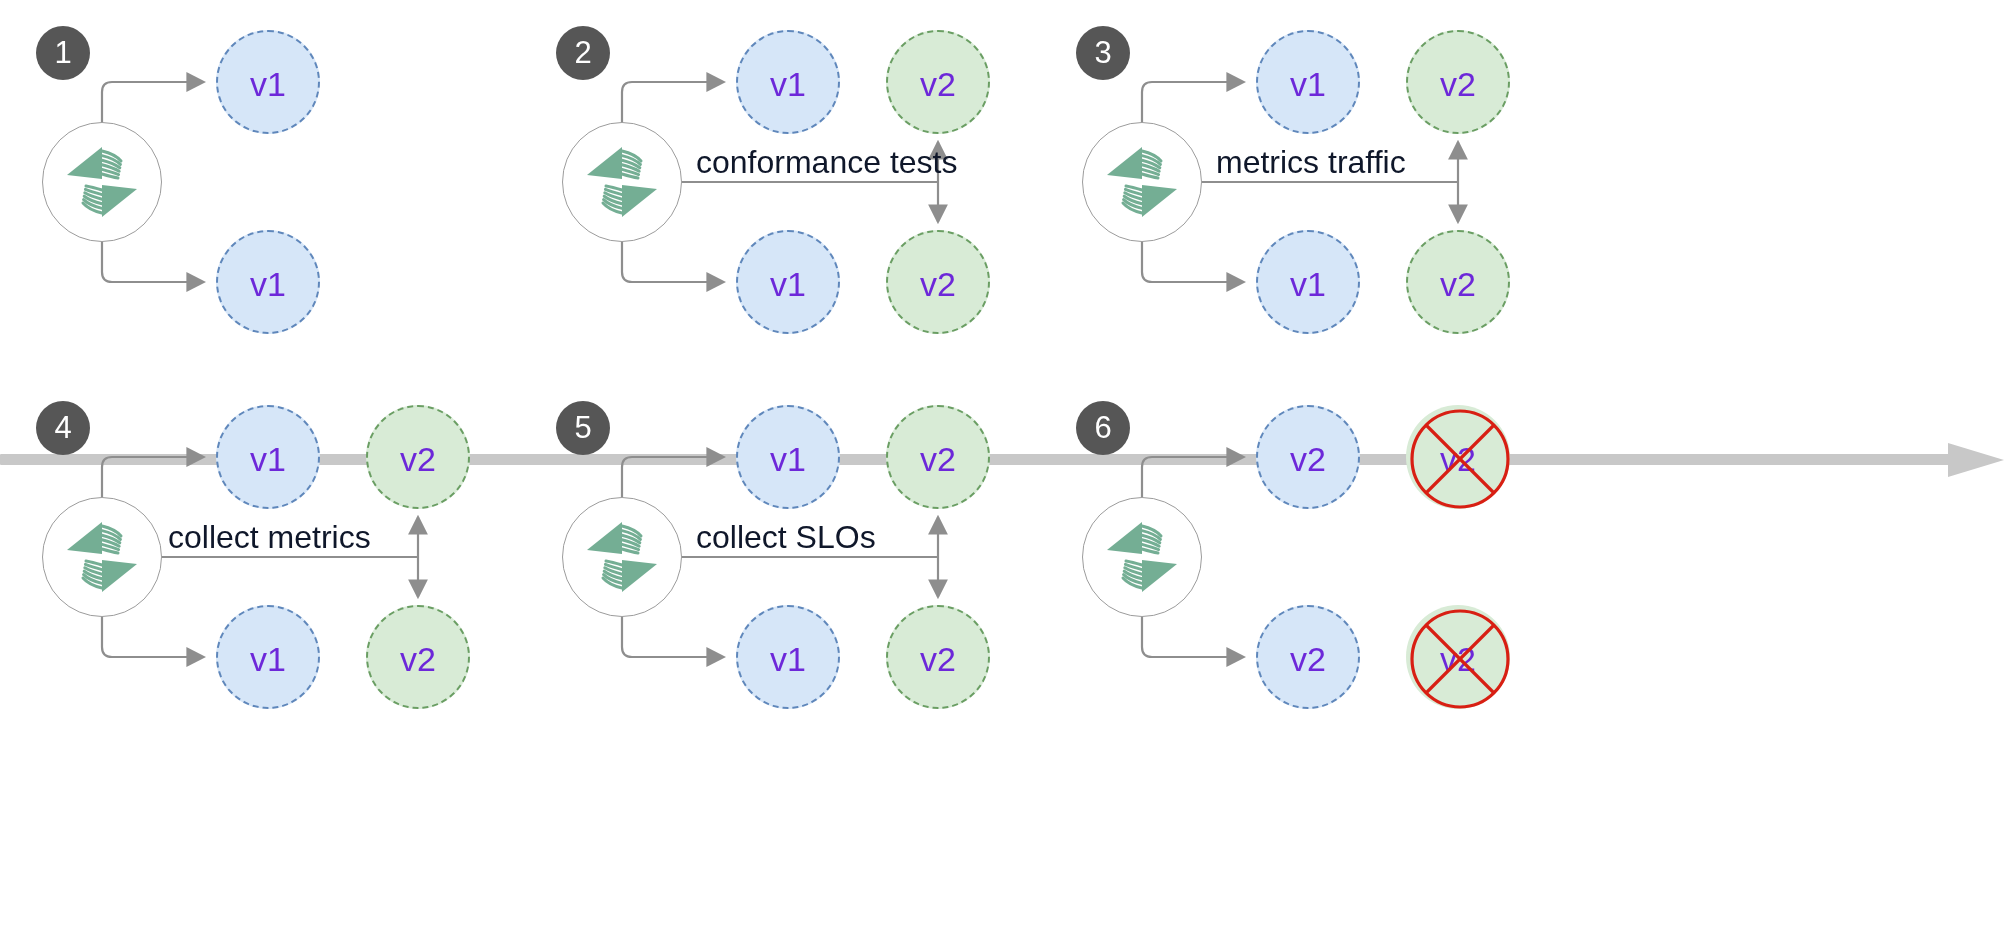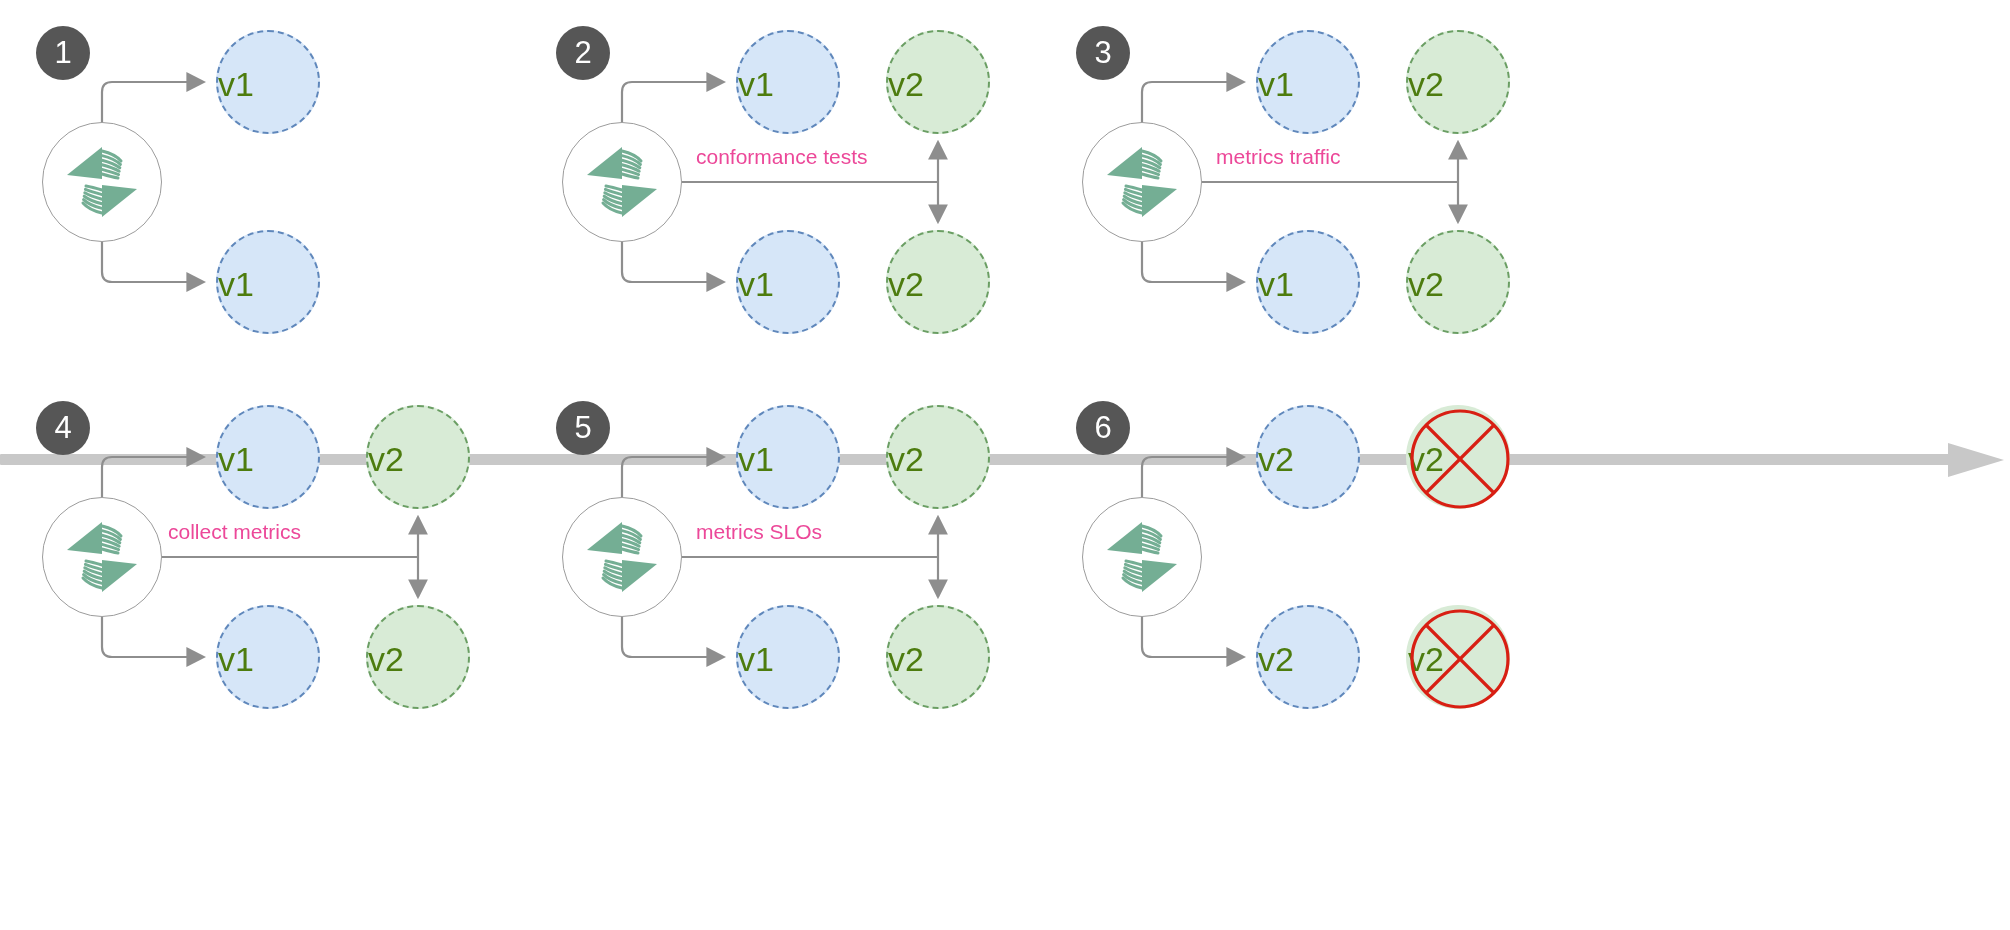--- a/index.html
+++ b/index.html
@@ -54,23 +54,23 @@
     background:#ffffff;
     border:1.6px solid #9c9c9c;
     box-sizing:border-box;
   }
   .gateway svg{position:absolute;left:50%;top:50%;transform:translate(-50%,-50%);}
 
   
   .vcircle{
     position:absolute;width:104px;height:104px;border-radius:50%;
     box-sizing:border-box;
-    text-align:left;
+    text-align:center;
     font-size:34px;
-    color:#4d7c0f;
+    color:#6d28d9;
     line-height:104px;
   }
   .vcircle.blue{background:#d6e6f8;border:2.5px dashed #5f87bb;}
   .vcircle.green{background:#d8ebd6;border:2.5px dashed #6a9e63;}
 
   .vc-top{top:30px;}
   .vc-bot{top:230px;}
   .col-a{left:216px;}
   .col-b{left:366px;}
 
@@ -83,21 +83,21 @@
     position:absolute;left:0;top:0;width:104px;height:104px;
     pointer-events:none;
   }
 
   
   .wires{position:absolute;left:0;top:0;width:510px;height:420px;overflow:visible;}
 
   
   .edge-label{
     position:absolute;
-    font-size:21px;color:#ec4899;
+    font-size:32px;color:#0f172a;
     white-space:nowrap;
     line-height:1;
   }
 </style>
 </head>
 <body>
 
 <div id="stage">
 
   <div class="timeline">
@@ -291,21 +291,21 @@
           <path d="M43 35.0 Q 53.0 38.0 59.0 39.0" stroke="#74ae94" stroke-width="3" fill="none" stroke-linecap="round"></path>
           <path d="M43 78 L43 46 L78 50 Z" fill="#74ae94"></path>
           <path d="M43 74.0 Q 30.0 71.0 24.0 64.0" stroke="#74ae94" stroke-width="3" fill="none" stroke-linecap="round"></path>
           <path d="M43 69.4 Q 30.6 66.4 24.6 60.6" stroke="#74ae94" stroke-width="3" fill="none" stroke-linecap="round"></path>
           <path d="M43 64.8 Q 31.2 61.8 25.2 57.2" stroke="#74ae94" stroke-width="3" fill="none" stroke-linecap="round"></path>
           <path d="M43 60.2 Q 31.8 57.2 25.8 53.8" stroke="#74ae94" stroke-width="3" fill="none" stroke-linecap="round"></path>
           <path d="M43 55.6 Q 32.4 52.6 26.4 50.4" stroke="#74ae94" stroke-width="3" fill="none" stroke-linecap="round"></path>
           <path d="M43 51.0 Q 33.0 48.0 27.0 47.0" stroke="#74ae94" stroke-width="3" fill="none" stroke-linecap="round"></path>
         </svg>
       </div>
-      <div class="edge-label" style="left: 176px; top: 146px;">metrics SLOs</div>
+      <div class="edge-label" style="left: 176px; top: 146px;">collect SLOs</div>
       <div class="vcircle blue vc-top col-a"><span>v1</span></div>
       <div class="vcircle green vc-top col-b"><span>v2</span></div>
       <div class="vcircle blue vc-bot col-a"><span>v1</span></div>
       <div class="vcircle green vc-bot col-b"><span>v2</span></div>
     </div>
     <div class="panel r2 c3">
       <svg class="wires" viewBox="0 0 510 420">
         <defs>
           <marker id="ah6" markerWidth="9" markerHeight="9" refX="8" refY="4.5" orient="auto">
             <path d="M0 0 L9 4.5 L0 9 Z" fill="#8e8e8e"></path>

